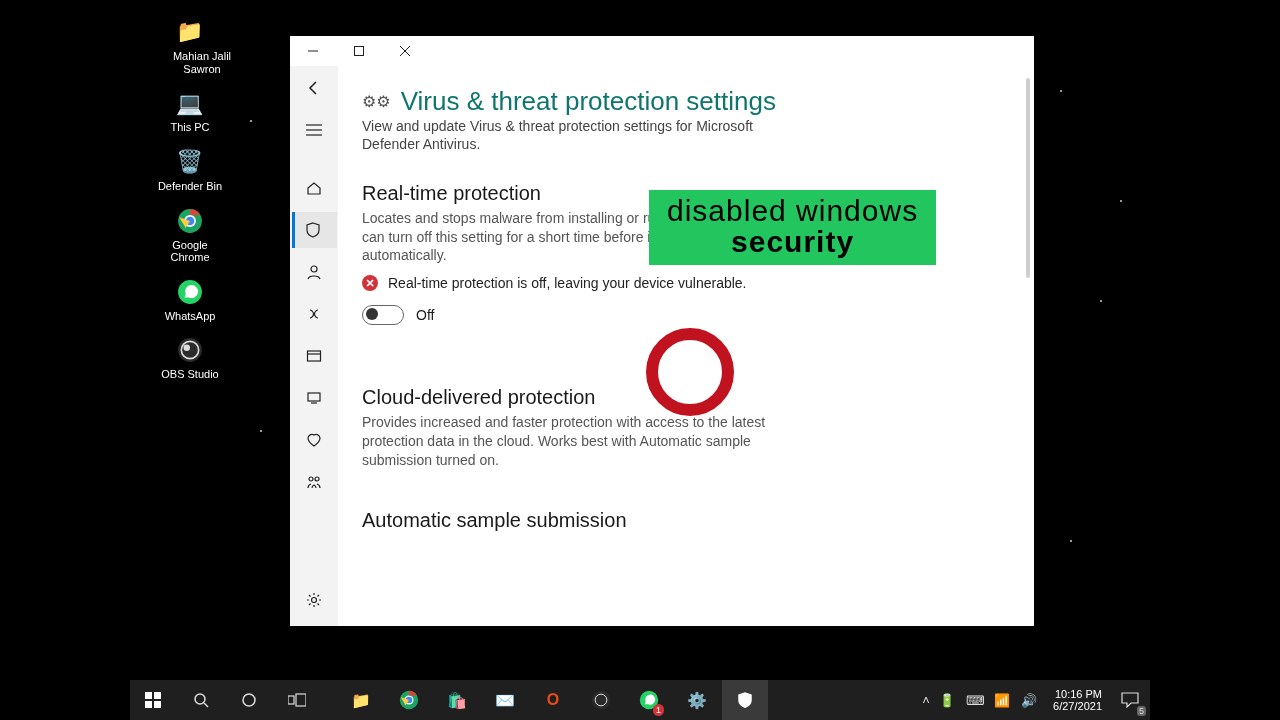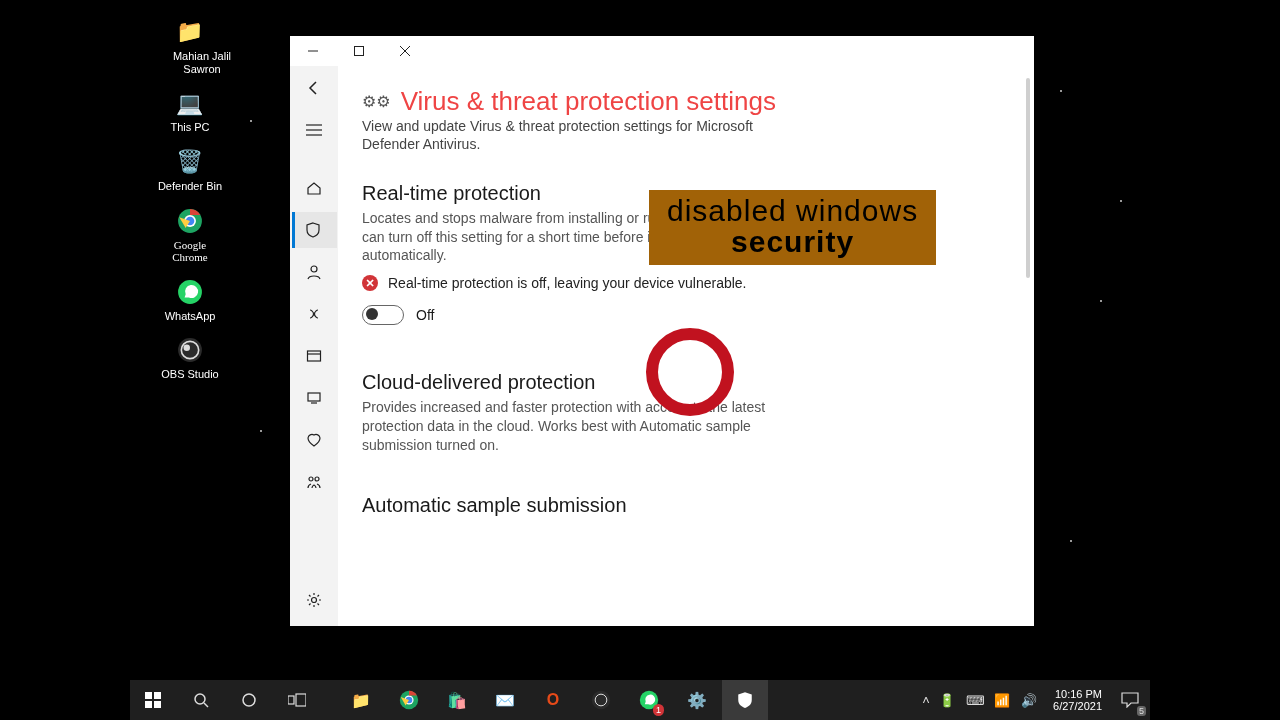--- a/index.html
+++ b/index.html
@@ -130,21 +130,21 @@
     gap: 10px;
     margin-top: 8px;
   }
   .page-header .gears {
     font-size: 16px; color: #555;
   }
   .page-header h1 {
     font-weight: 500;
     font-size: 26px;
     margin: 0;
-    color: #ef4444;
+    color: #0f766e;
   }
   .page-desc {
     font-size: 14px;
     color: #444;
     max-width: 420px;
     line-height: 1.32;
   }
   h2.section {
     font-size: 20px;
     font-weight: 500;
@@ -212,21 +212,21 @@
     border: 12px solid #c1121f;
     border-radius: 50%;
     box-sizing: border-box;
     pointer-events: none;
     z-index: 50;
   }
 
   
   .banner {
     position: absolute;
-    background: #a16207;
+    background: #22c55e;
     color: #000;
     font-family: Impact, "Arial Black", sans-serif;
     font-size: 30px;
     line-height: 1.02;
     letter-spacing: 1px;
     text-align: center;
     padding: 6px 18px 8px 18px;
     z-index: 60;
   }
   .banner .line2 { display:block;font-weight:bold; }
@@ -323,21 +323,21 @@
     <div class="deskicon">
       <div class="ic">
         <svg width="26" height="26" viewBox="0 0 24 24">
             <circle cx="12" cy="12" r="11" fill="#1da462"></circle>
             <circle cx="12" cy="12" r="5.5" fill="#fff"></circle>
             <circle cx="12" cy="12" r="4" fill="#4285f4"></circle>
             <path d="M12 1a11 11 0 0 1 9.5 5.5H12" fill="#db4437"></path>
             <path d="M2.1 8.5 8 18.5 12 12" fill="#ffcd40"></path>
           </svg>
       </div>
-      <div style="white-space:pre-line;font-family:Liberation Serif, serif;">Google
+      <div style="white-space:pre-line;">Google
 Chrome</div>
     </div>
     <div class="deskicon">
       <div class="ic">
         <svg width="26" height="26" viewBox="0 0 24 24">
             <circle cx="12" cy="12" r="11" fill="#25d366"></circle>
             <path d="M7 17l1-3a6 6 0 1 1 3 3z" fill="#fff"></path>
           </svg>
       </div>
       <div>WhatsApp</div>
@@ -459,21 +459,21 @@
           <div class="xcircle">✕</div>
           <div>Real-time protection is off, leaving your device vulnerable.</div>
         </div>
         <div class="toggle-row">
           <div class="toggle off">
               <div class="knob"></div>
             </div>
           <span>Off</span>
         </div>
 
-        <h2 class="section" style="margin-top:46px;">Cloud-delivered protection</h2>
+        <h2 class="section" style="margin-top:61px;">Cloud-delivered protection</h2>
         <div class="section-desc">Provides increased and faster protection with access to the latest protection data in the cloud. Works best with Automatic sample submission turned on.</div>
 
         <h2 class="section" style="margin-top:40px;">Automatic sample submission</h2>
       </div>
     </div>
   </div>
 
   <div class="red-circle" style="left:646px; top:328px;"></div>
 
   <div class="banner" style="left:649px; top:190px;">

